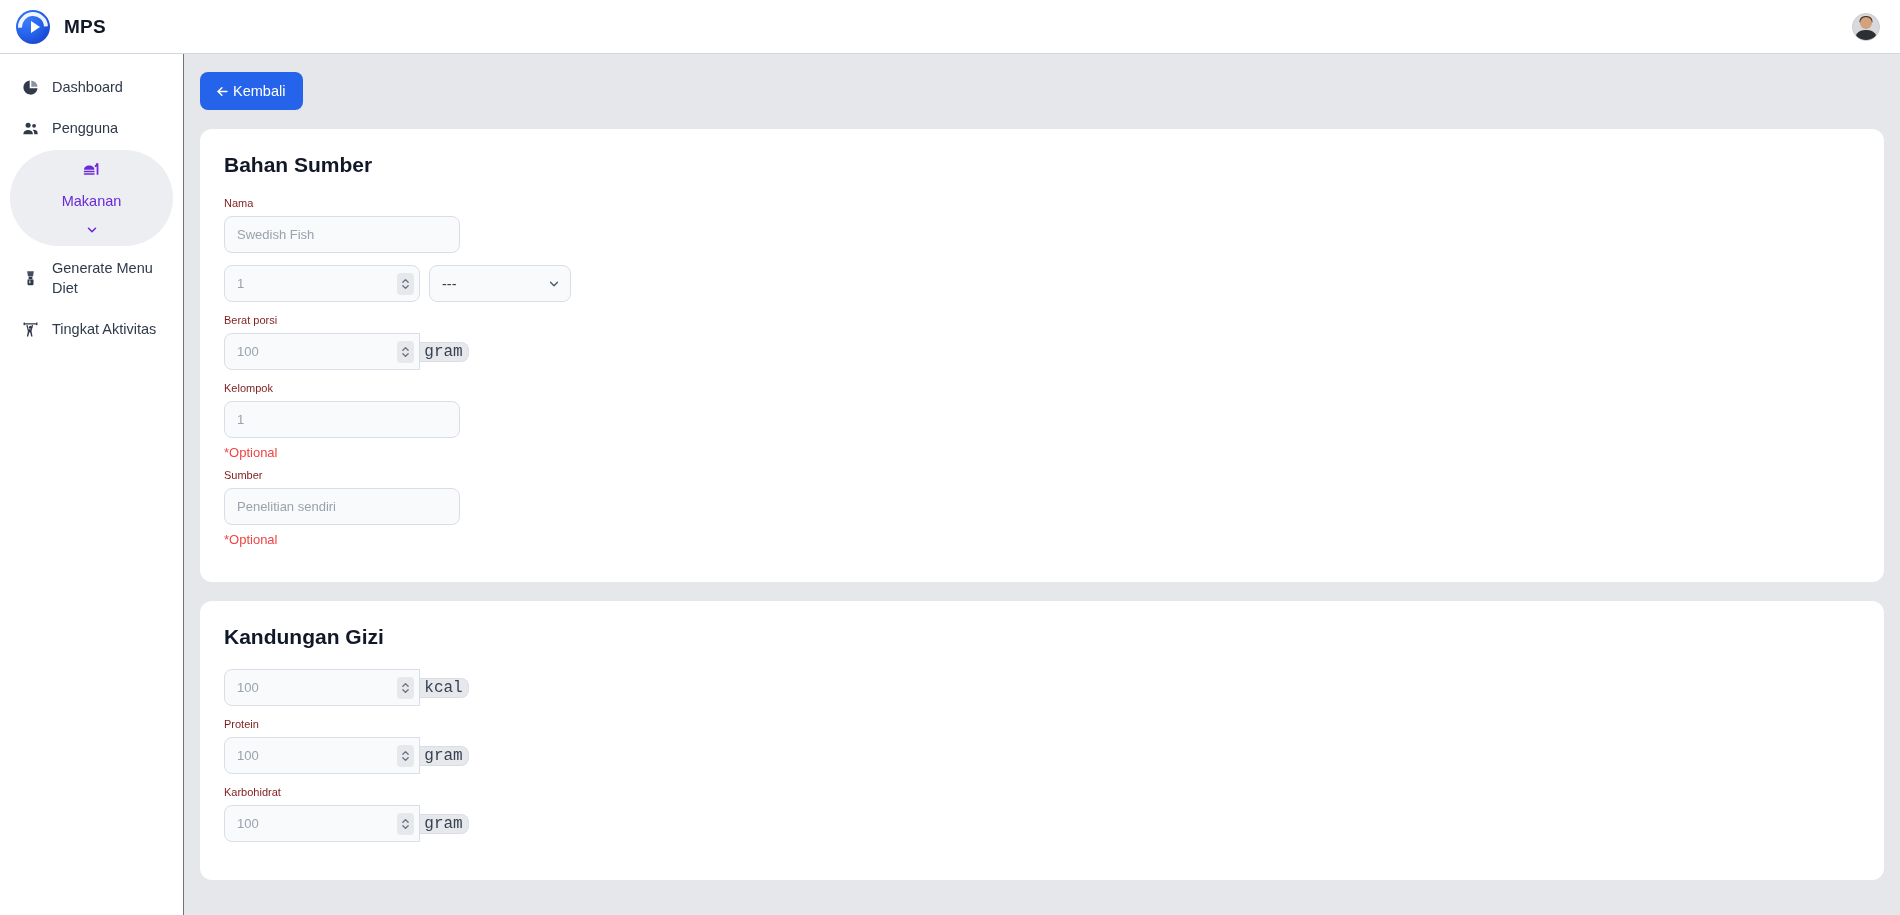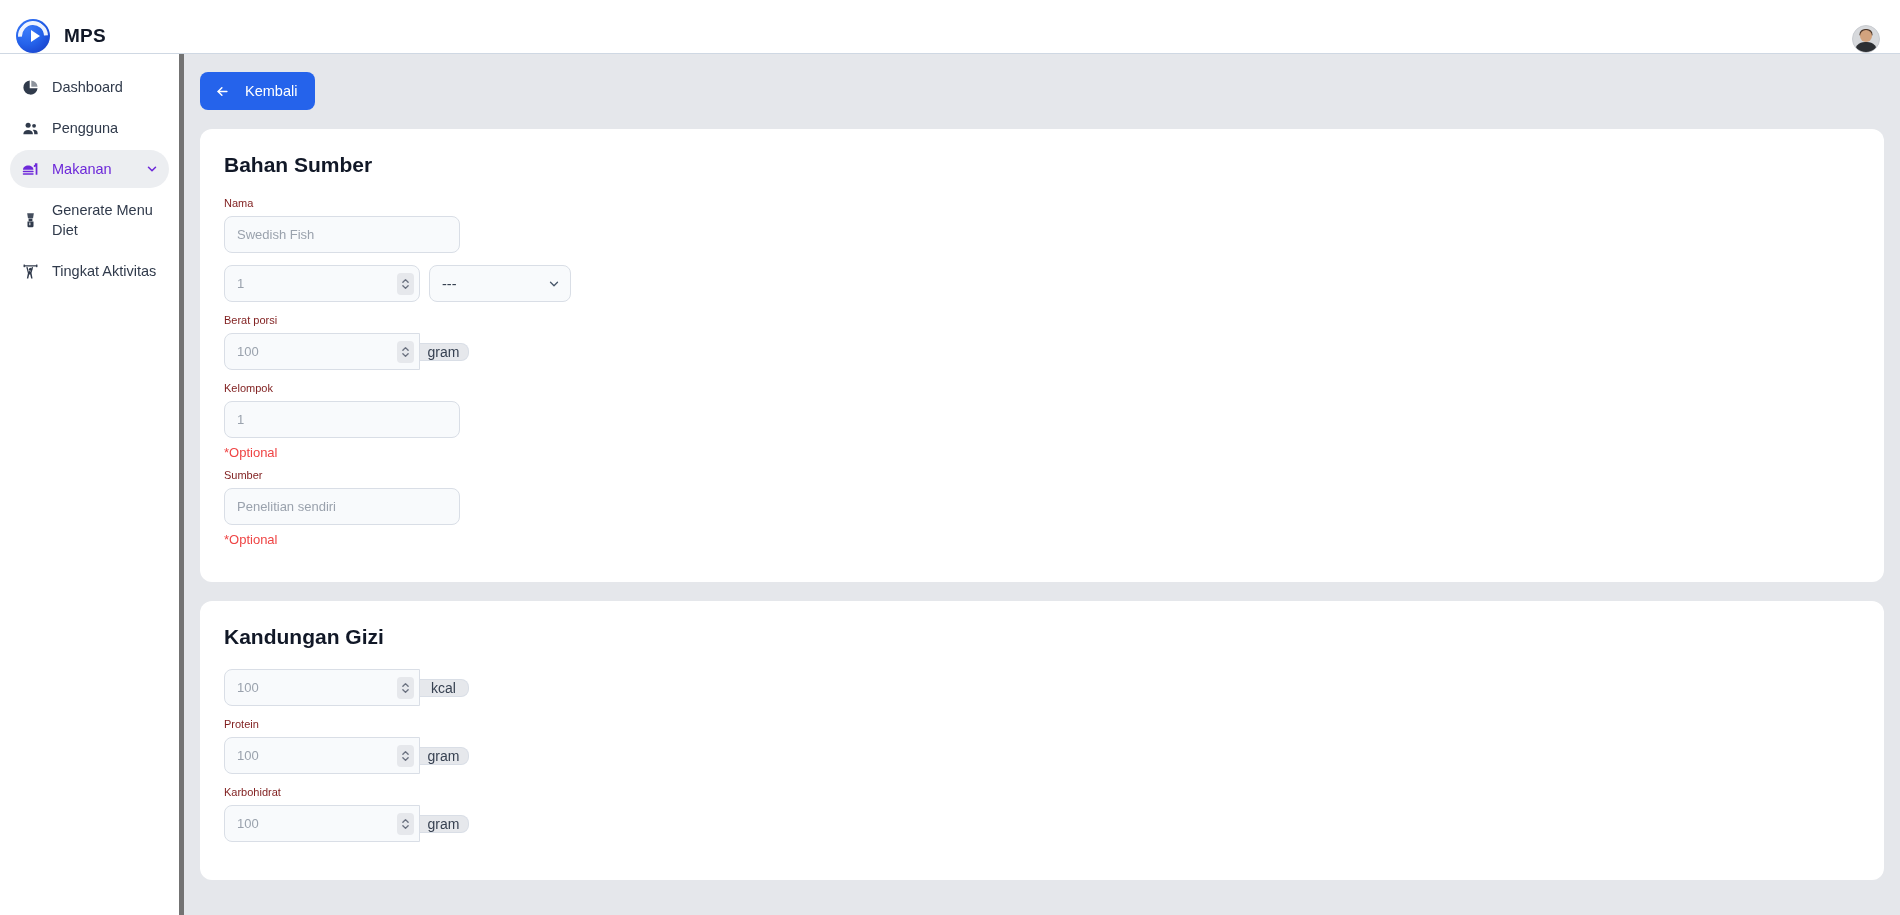--- a/index.html
+++ b/index.html
@@ -10,21 +10,21 @@
     overflow: hidden;
   }
 
   #app { position: relative; width: 1900px; height: 915px; display: flex; flex-direction: column; }
 
   
   .topbar {
     height: 54px; min-height: 54px;
     background: #ffffff;
     border-bottom: 1px solid #cfd8e3;
-    display: flex; align-items: flex-end;
+    display: flex; align-items: center;
     padding: 0 20px 0 16px;
     position: relative; z-index: 5;
   }
   .brand { display: flex; align-items: center; gap: 14px; }
   .logo-mark {
     width: 34px; height: 34px; border-radius: 50%;
     background: radial-gradient(circle at 32% 30%, #3b7bfa 0%, #2563eb 45%, #1d4ed8 70%, #1e40af 100%);
     display: flex; align-items: center; justify-content: center;
     position: relative; flex: 0 0 34px;
   }
@@ -55,45 +55,45 @@
   .avatar .body { position: absolute; left: 50%; bottom: -2px; transform: translateX(-50%);
     width: 24px; height: 12px; border-radius: 11px 11px 0 0; background: #2c2f33; }
 
   
   .body-split { flex: 1; display: flex; min-height: 0; }
 
   
   .sidebar {
     width: 184px; min-width: 184px;
     background: #ffffff;
-    border-right: 5px solid #737373;
+    border-right: 1px solid #737373;
     padding: 14px 10px 0 10px;
     display: flex; flex-direction: column; gap: 3px;
   }
   .nav-item {
     display: flex; align-items: center; gap: 12px;
     padding: 9px 10px; border-radius: 999px;
     color: #303a4b; font-size: 14.5px; line-height: 1.38;
     cursor: pointer; position: relative;
   }
   .nav-item .nav-ico { width: 20px; min-width: 20px; height: 20px; display: flex; align-items: center; justify-content: center; color: #3d4busa; }
   .nav-item .nav-ico svg { display: block; }
   .nav-item .nav-label { flex: 1; }
-  .nav-item.active { background: #eceef1; color: #6d28d9; }
+  .nav-item.active { background: #eceef1; color: #6d28d9; flex-direction: column; }
   .nav-item.active .nav-ico { color: #6d28d9; }
   .nav-chevron { width: 14px; height: 14px; color: #6d28d9; display: flex; align-items: center; }
 
   
   .main {
     flex: 1; background: #e5e7eb;
     padding: 18px 16px 0 16px;
     overflow: hidden; position: relative;
   }
   .btn-back {
-    display: inline-flex; align-items: center; gap: 15px;
+    display: inline-flex; align-items: center; gap: 3px;
     background: #2563eb; color: #fff;
     border: none; border-radius: 8px;
     padding: 11px 18px 11px 15px;
     font-size: 14.5px; font-weight: 500; font-family: inherit;
     cursor: pointer;
   }
   .btn-back .arrow { display: flex; align-items: center; }
 
   .card {
     background: #ffffff; border-radius: 12px;
@@ -129,22 +129,23 @@
     cursor: pointer; color: #6b7280;
   }
   .spinner svg { display: block; }
 
   .suffix {
     display: flex; align-items: center; justify-content: center;
     min-width: 50px; padding: 0 3px;
     background: #e6e8ec;
     border: 1px solid #d9dee6; border-left: none;
     border-radius: 0 8px 8px 0;
-    font-size: 14px; color: #374151;
+    font-size: 16px; color: #374151;
     margin-left: -1px;
+    font-family: Liberation Mono, monospace;
   }
   .has-suffix .inp { border-radius: 8px 0 0 8px; }
 
   .sel-wrap { position: relative; width: 142px; margin-left: 9px; }
   .sel {
     width: 100%; height: 37px;
     background: #f8fafc;
     border: 1px solid #d9dee6; border-radius: 8px;
     padding: 0 30px 0 12px;
     font-size: 14.5px; font-family: inherit; color: #374151;

